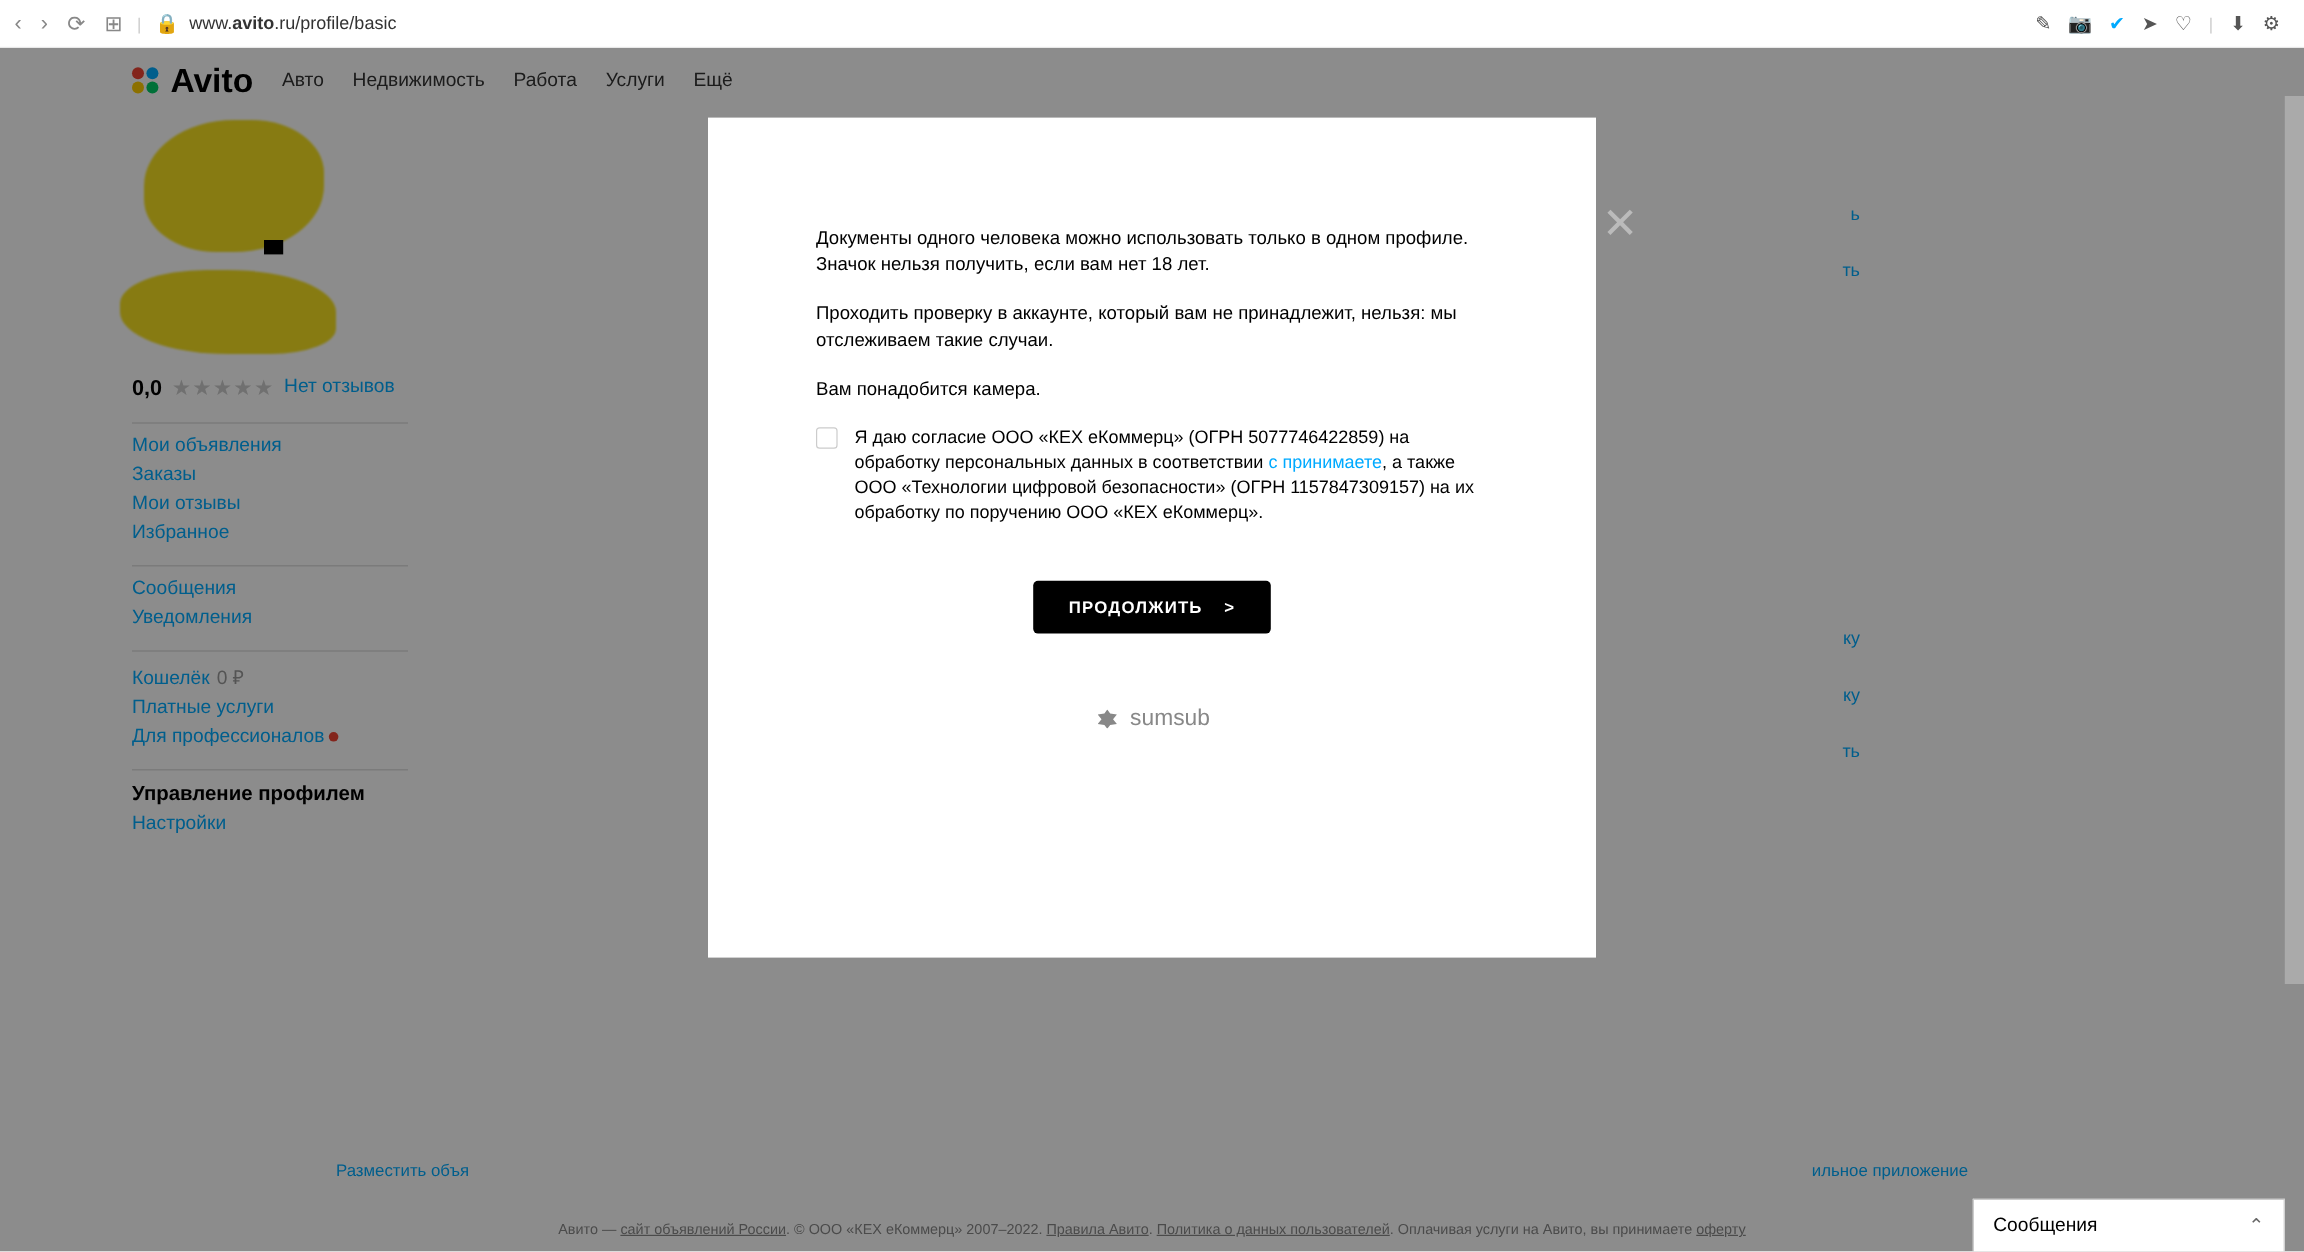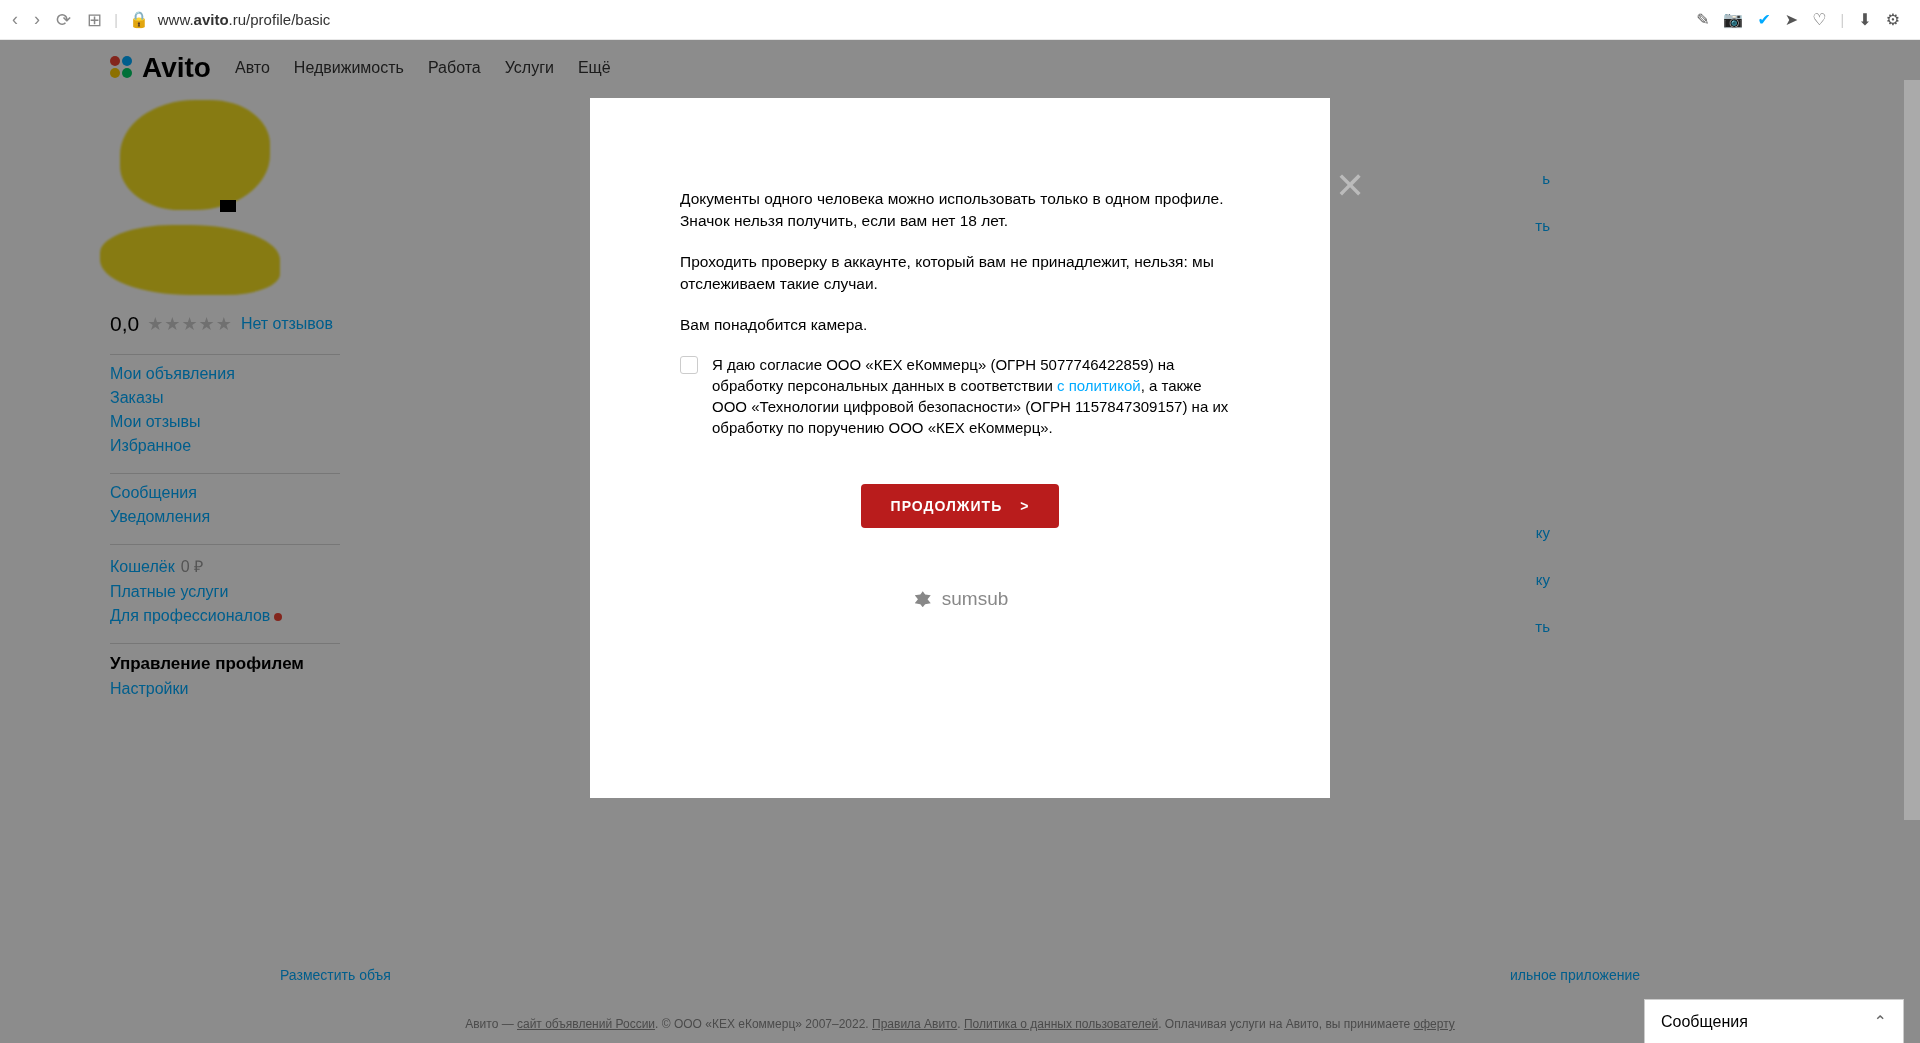--- a/index.html
+++ b/index.html
@@ -34,21 +34,21 @@
     .header-nav span { cursor: pointer; }
     
     
     .sidebar { position: absolute; left: 110px; top: 60px; width: 280px; }
     .avatar-area { width: 200px; height: 200px; position: relative; }
     .yellow-blob { position: absolute; background: #f5e020; border-radius: 50% 40% 50% 40%; filter: blur(1px); }
     .blob1 { width: 150px; height: 110px; top: 0; left: 10px; }
     .blob2 { width: 180px; height: 70px; top: 125px; left: -10px; border-radius: 40% 50% 30% 50%; }
     .camera-ic { position:absolute; top:100px; left:110px; width:16px; height:12px; background:#000; }
     .rating-row { display: flex; align-items: center; gap: 8px; margin-top: 12px; }
-    .rating-num { font-size: 21px; font-weight: 400; }
+    .rating-num { font-size: 18px; font-weight: 700; }
     .stars { color: #ccc; font-size: 18px; letter-spacing: 1px; }
     .reviews-link { color: #0af; font-size: 16px; }
     .side-divider { border: none; border-top: 1px solid #d8d8d8; margin: 18px 0 10px; width: 230px; }
     .side-group { display: flex; flex-direction: column; gap: 6px; font-size: 16px; }
     .side-link { color: #0af; cursor: pointer; }
     .side-active { color: #000; font-weight: 700; font-size: 17px; }
     .wallet-row { color: #0af; }
     .wallet-amt { color: #999; margin-left: 6px; }
     .red-dot { display:inline-block; width:8px; height:8px; background:#e43; border-radius:50%; margin-left:4px; }
     
@@ -64,21 +64,21 @@
     
     .modal-overlay { position: absolute; inset: 0; top: 40px; display: flex; justify-content: center; align-items: flex-start; }
     .modal-close { position: absolute; top: 85px; left: calc(50% + 375px); color: #bbb; font-size: 36px; cursor: pointer; font-weight: 200; }
     .modal { width: 740px; background: #fff; margin-top: 18px; padding: 90px 90px 60px; position: relative; min-height: 700px; }
     .modal p { font-size: 15.5px; color: #000; line-height: 1.45; margin-bottom: 18px; }
     .modal h3 { font-size: 16px; font-weight: 700; margin: 28px 0 20px; }
     .consent-row { display: flex; gap: 14px; align-items: flex-start; }
     .consent-box { width: 18px; height: 18px; border: 1.5px solid #ccc; border-radius: 3px; flex-shrink: 0; margin-top: 2px; }
     .consent-text { font-size: 15px; line-height: 1.4; color: #000; }
     .consent-link { color: #0af; }
-    .continue-btn { display: block; margin: 46px auto 0; background: #b91c1c; color: #fff; border: none; padding: 14px 30px; font-size: 14px; font-weight: 700; letter-spacing: 1px; border-radius: 4px; cursor: pointer; }
+    .continue-btn { display: block; margin: 46px auto 0; background: #000000; color: #fff; border: none; padding: 14px 30px; font-size: 14px; font-weight: 700; letter-spacing: 1px; border-radius: 4px; cursor: pointer; }
     .continue-btn .arrow { margin-left: 18px; }
     .sumsub-logo { display:flex; align-items:center; justify-content:center; gap:8px; margin-top: 60px; color:#888; font-size: 19px; font-weight:500; }
     .sumsub-icon { width:22px; height:22px; position:relative; }
     .sumsub-icon::before { content:''; position:absolute; inset:3px; background:#888; clip-path: polygon(50% 0, 65% 20%, 100% 25%, 80% 50%, 100% 75%, 65% 80%, 50% 100%, 35% 80%, 0 75%, 20% 50%, 0 25%, 35% 20%); }
     
     
     .msg-bar { position: absolute; bottom: 0; right: 16px; width: 260px; height: 44px; background: #fff; border: 1px solid #ccc; border-bottom:none; display:flex; align-items:center; justify-content:space-between; padding:0 16px; font-size:16px; z-index: 100; }
     .msg-chevron { color:#666; }
     
     
@@ -193,21 +193,21 @@
 
   <div class="modal-overlay">
     <span class="modal-close">✕</span>
     <div class="modal">
       <p>Документы одного человека можно использовать только в одном профиле. Значок нельзя получить, если вам нет 18 лет.</p>
       <p>Проходить проверку в аккаунте, который вам не принадлежит, нельзя: мы отслеживаем такие случаи.</p>
       <p>Вам понадобится камера.</p>
       <div class="consent-row">
         <div class="consent-box"></div>
         <div class="consent-text">
-          <span>Я даю согласие ООО «КЕХ еКоммерц» (ОГРН 5077746422859) на обработку персональных данных в соответствии </span><span class="consent-link">с политикой</span><span>, а также ООО «Технологии цифровой безопасности» (ОГРН 1157847309157) на их обработку по поручению ООО «КЕХ еКоммерц».</span>
+          <span>Я даю согласие ООО «КЕХ еКоммерц» (ОГРН 5077746422859) на обработку персональных данных в соответствии </span><span class="consent-link">с принимаете</span><span>, а также ООО «Технологии цифровой безопасности» (ОГРН 1157847309157) на их обработку по поручению ООО «КЕХ еКоммерц».</span>
         </div>
       </div>
       <button class="continue-btn">
         <span>ПРОДОЛЖИТЬ</span><span class="arrow">&gt;</span>
       </button>
       <div class="sumsub-logo">
         <div class="sumsub-icon"></div>
         <span>sumsub</span>
       </div>
     </div>

